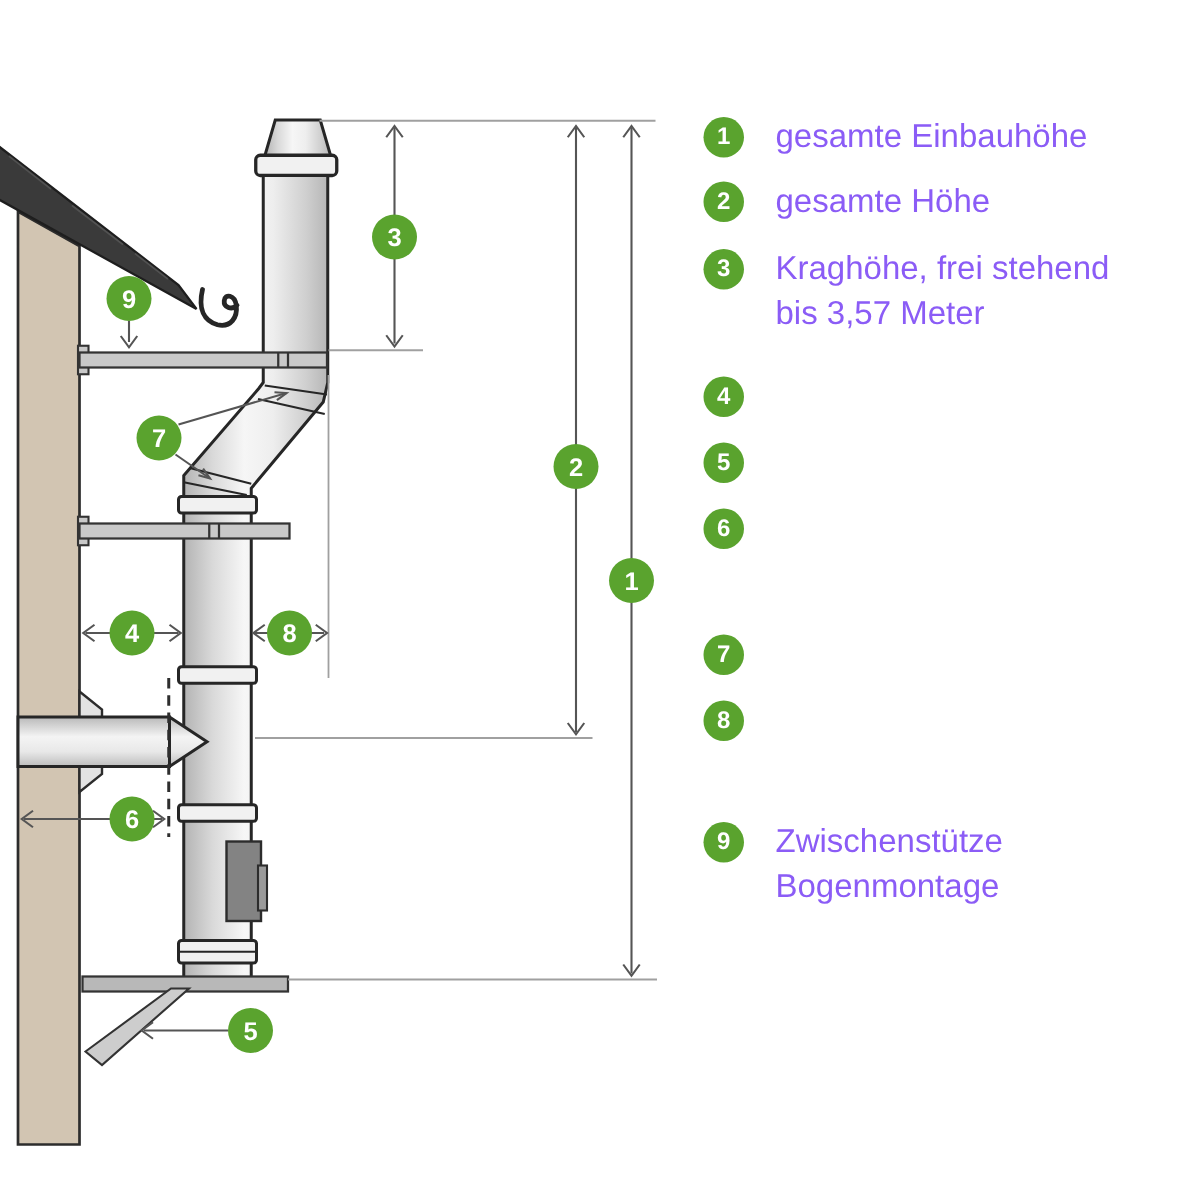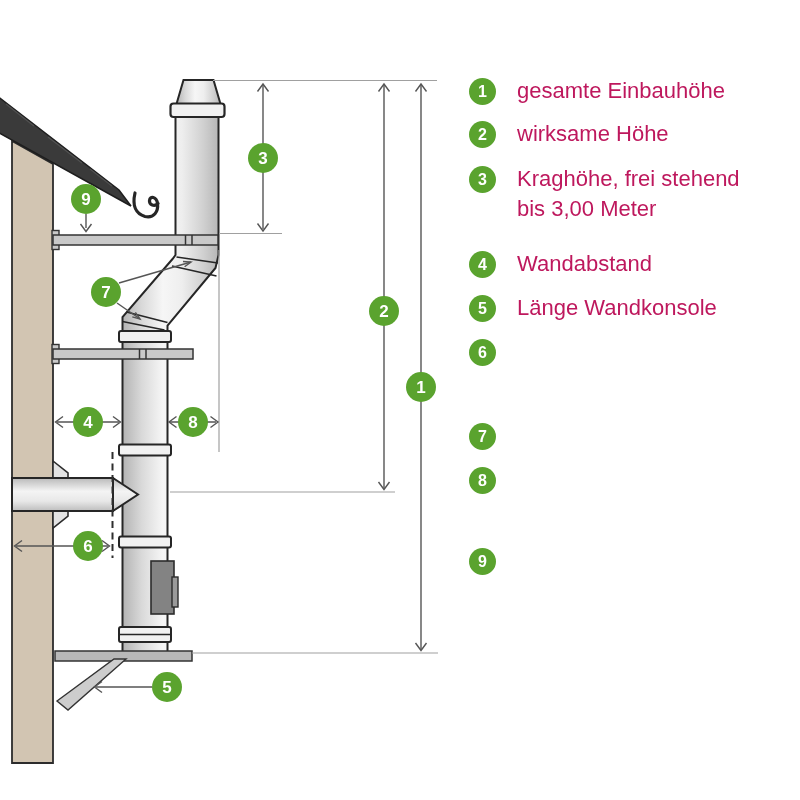--- a/index.html
+++ b/index.html
@@ -12,21 +12,21 @@
   .diagram-svg { position:absolute; left:0; top:0; }
   .legend { position:absolute; left:0; top:0; width:800px; height:800px; pointer-events:none; }
   .lrow { position:absolute; left:469px; display:flex; align-items:flex-start; }
   .lbadge {
     width:27px; height:27px; border-radius:50%; background:var(--green);
     color:#ffffff; font-weight:bold; font-size:16px;
     display:flex; align-items:center; justify-content:center; flex:0 0 27px;
   }
   .ltext {
     margin-left:21px; margin-top:-2px; font-size:22px; line-height:30px;
-    color:#be185d; white-space:pre-line;
+    color:#8b5cf6; white-space:pre-line;
   }
   .badge-num { font-weight:bold; font-size:17px; fill:#ffffff; }
 </style>
 </head>
 <body>
 
 <div class="stage">
 
   <svg class="diagram-svg" width="460" height="800" viewBox="0 0 460 800">
     <defs>
@@ -194,42 +194,42 @@
     </g>
   </svg>
 
   <div class="legend">
     <div class="lrow" style="top:78px">
       <span class="lbadge">1</span>
       <span class="ltext">gesamte Einbauhöhe</span>
     </div>
     <div class="lrow" style="top:121px">
       <span class="lbadge">2</span>
-      <span class="ltext">wirksame Höhe</span>
+      <span class="ltext">gesamte Höhe</span>
     </div>
     <div class="lrow" style="top:166px">
       <span class="lbadge">3</span>
       <span class="ltext">Kraghöhe, frei stehend
-bis 3,00 Meter</span>
+bis 3,57 Meter</span>
     </div>
     <div class="lrow" style="top:251px">
       <span class="lbadge">4</span>
-      <span class="ltext">Wandabstand</span>
     </div>
     <div class="lrow" style="top:295px">
       <span class="lbadge">5</span>
-      <span class="ltext">Länge Wandkonsole</span>
     </div>
     <div class="lrow" style="top:339px">
       <span class="lbadge">6</span>
     </div>
     <div class="lrow" style="top:423px">
       <span class="lbadge">7</span>
     </div>
     <div class="lrow" style="top:467px">
       <span class="lbadge">8</span>
     </div>
     <div class="lrow" style="top:548px">
       <span class="lbadge">9</span>
+      <span class="ltext">Zwischenstütze
+Bogenmontage</span>
     </div>
   </div>
 
 </div>
 
 </body></html>

